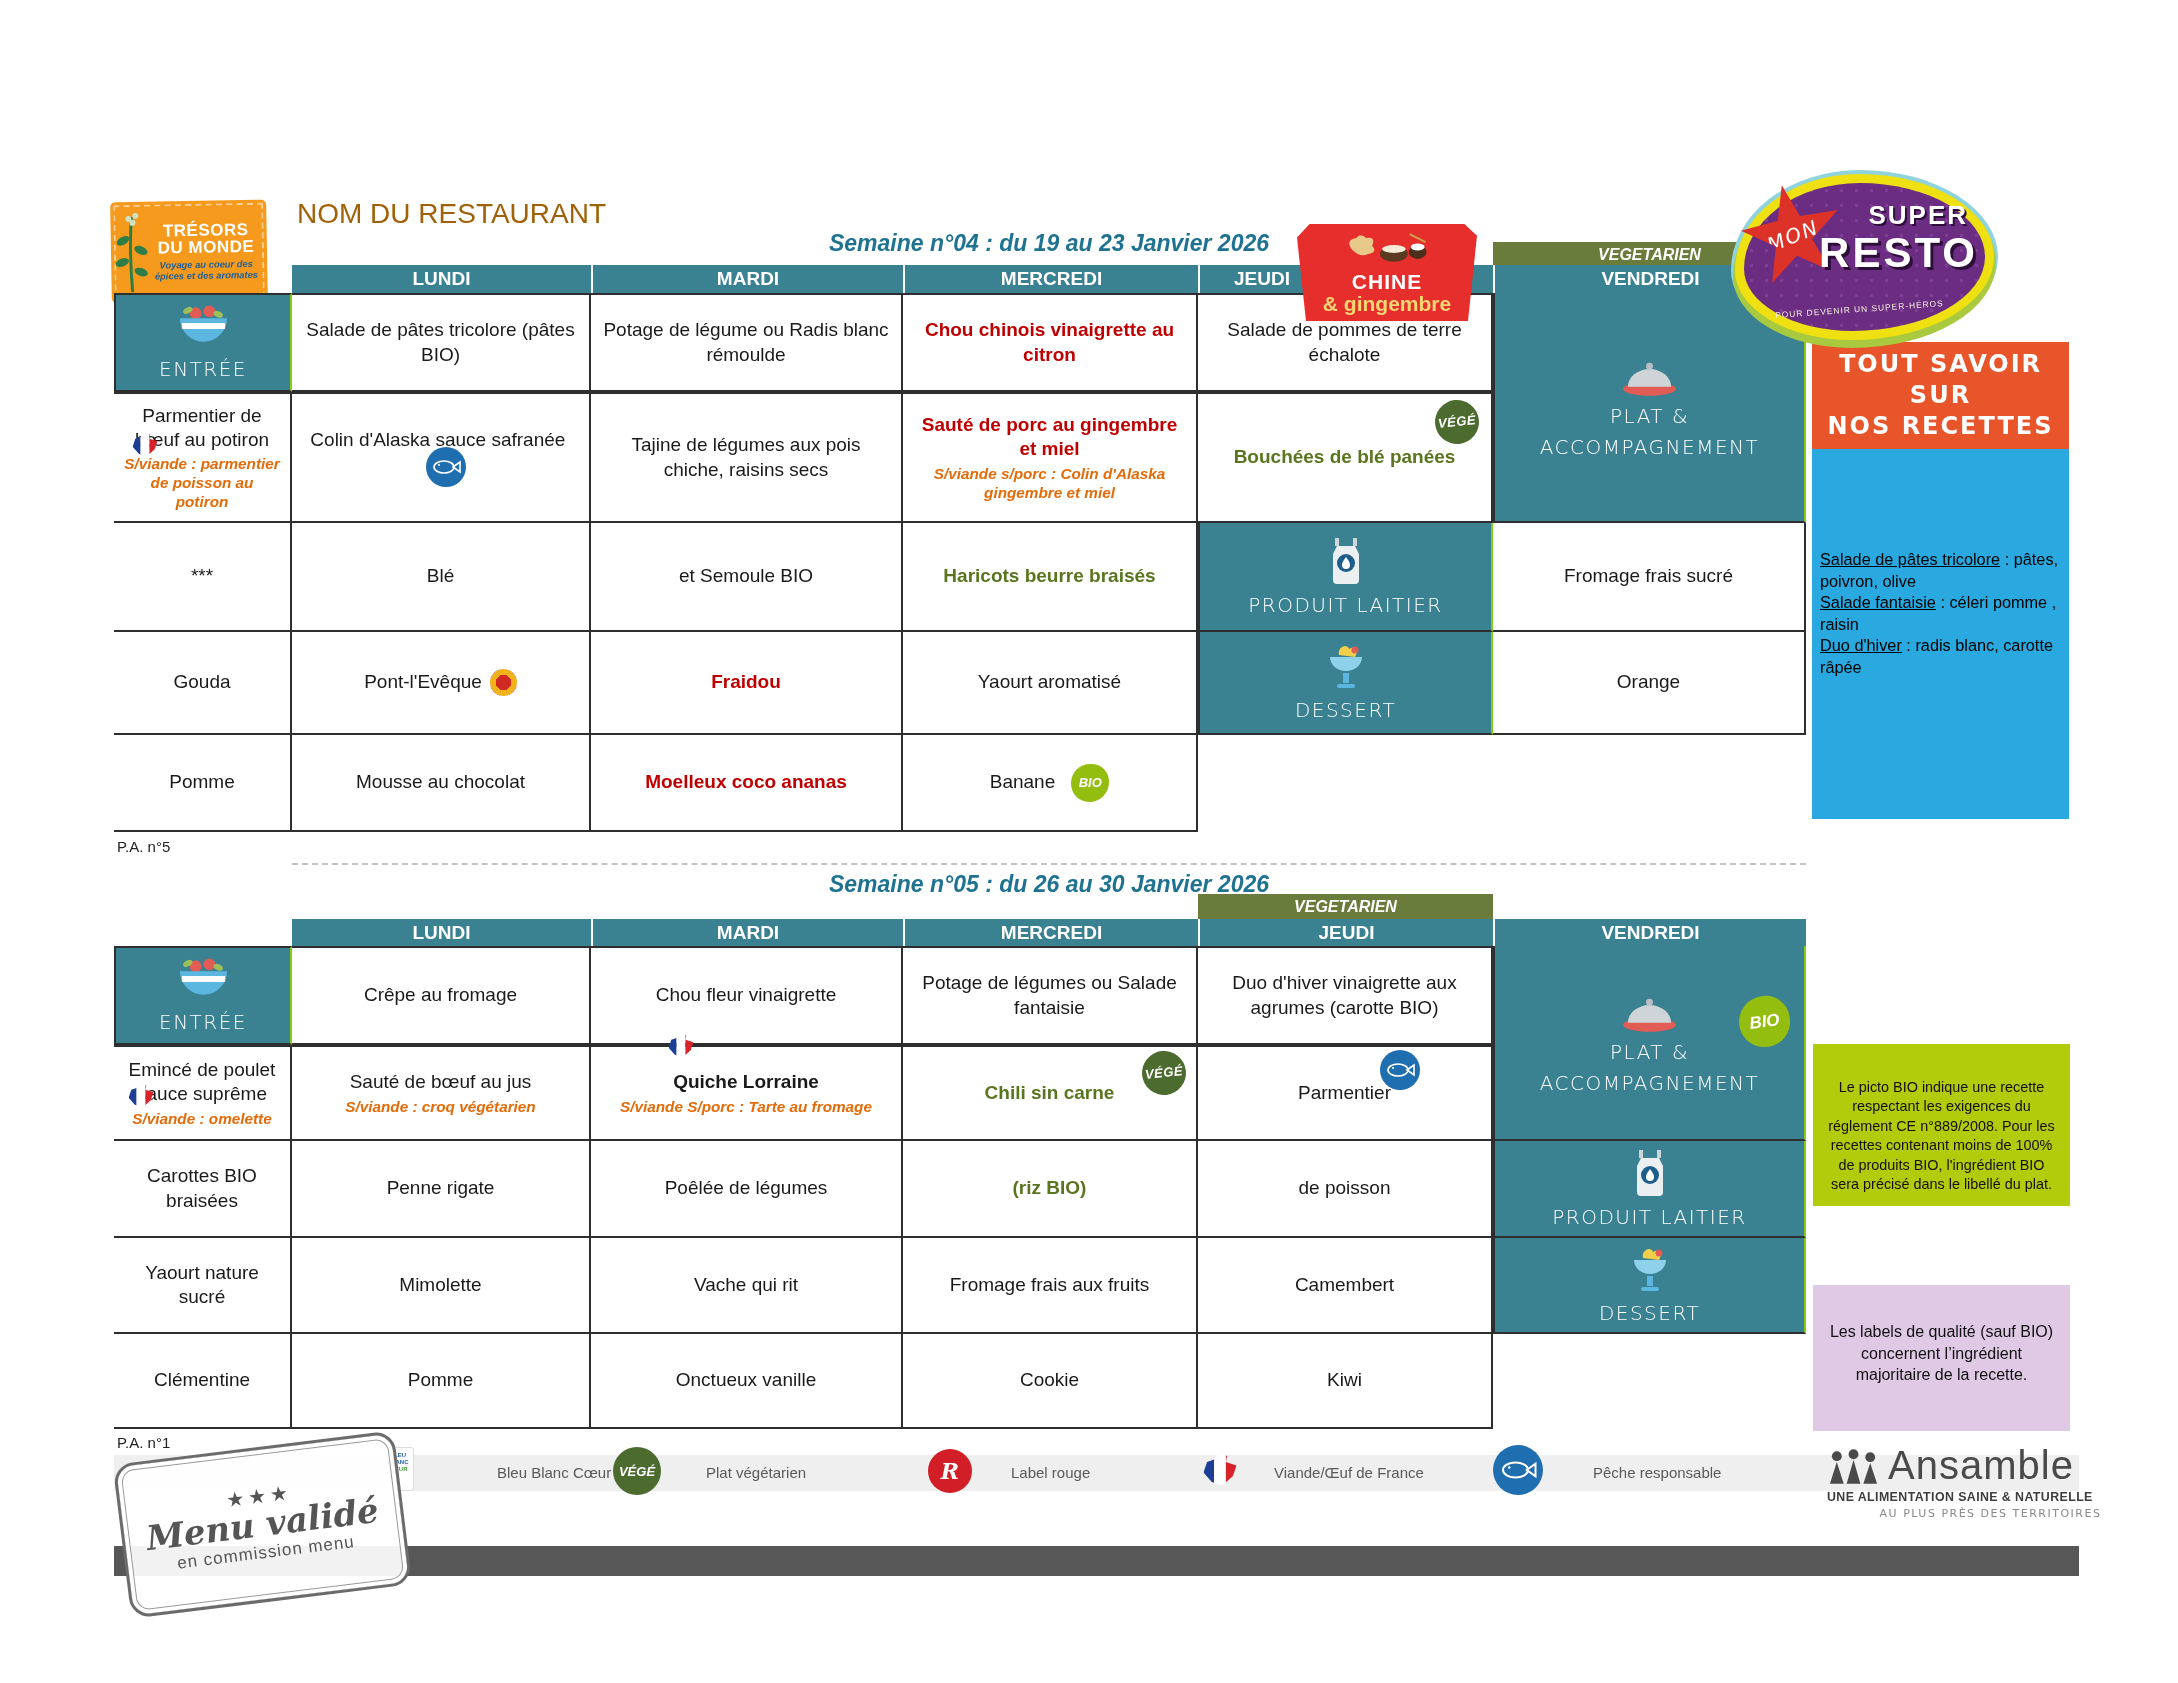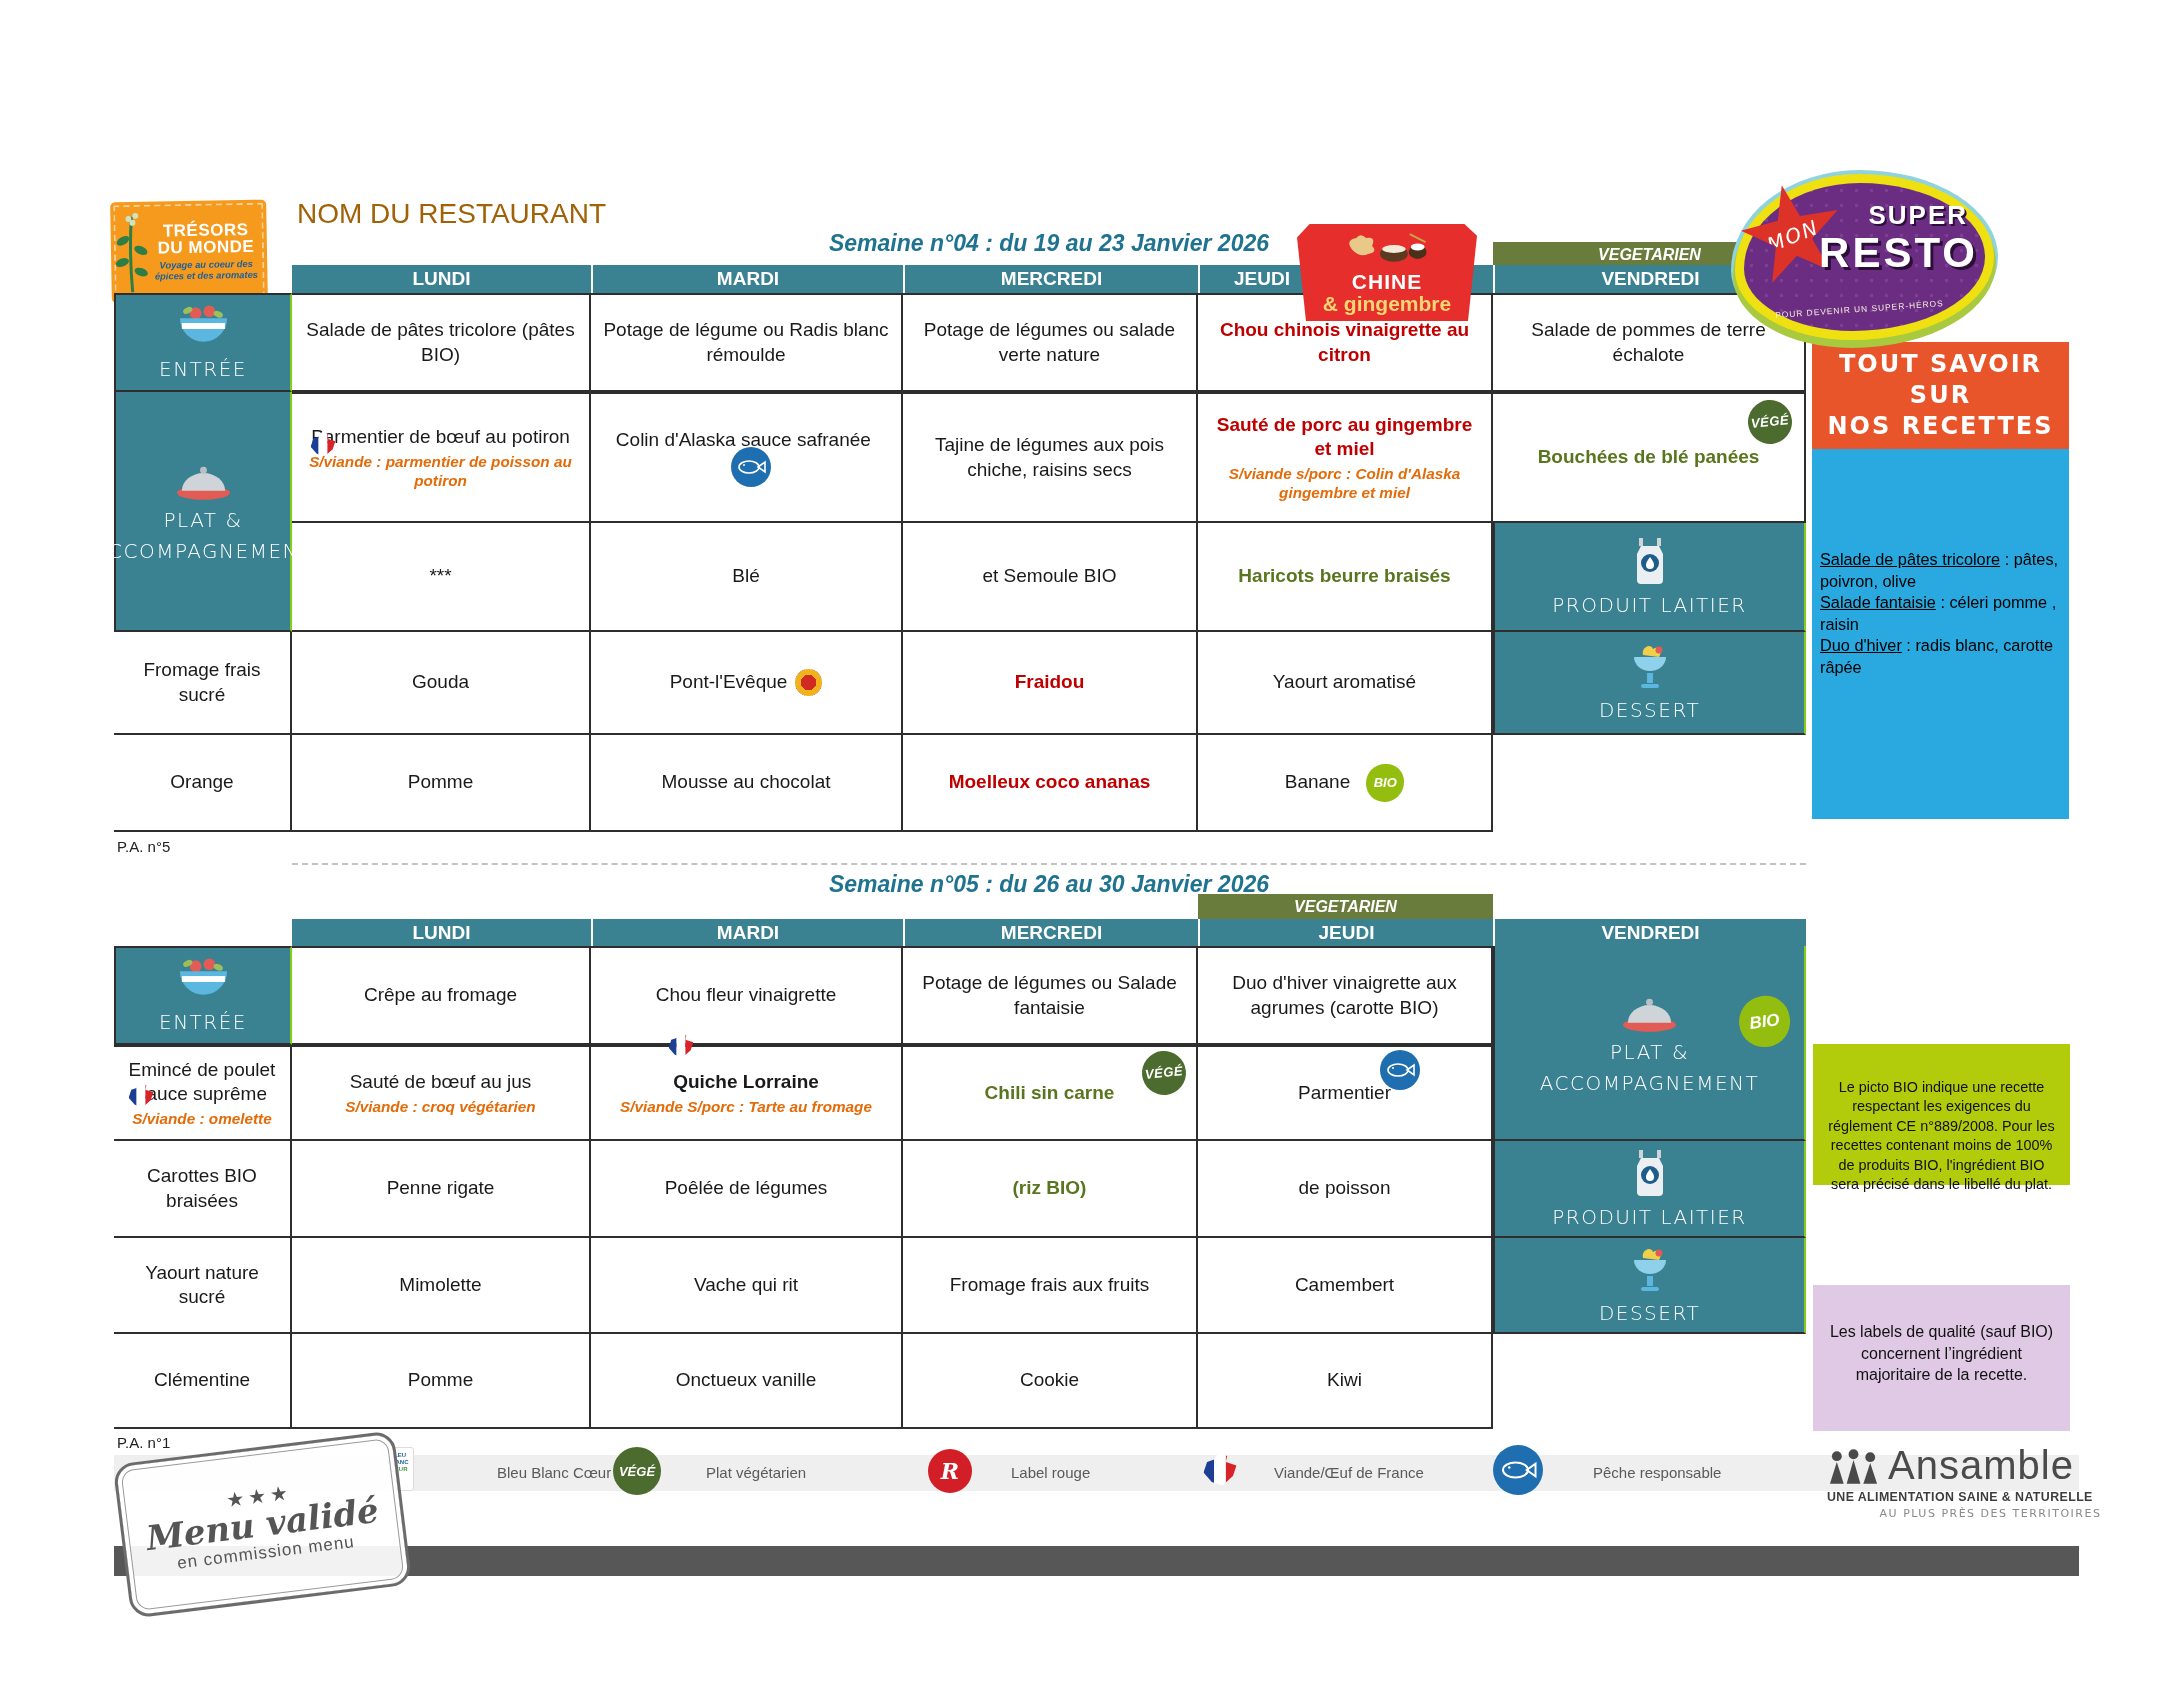--- a/index.html
+++ b/index.html
@@ -83,21 +83,21 @@
   .resto .sup{position:absolute;right:26px;top:26px;color:#fff;font-weight:700;font-size:26px;letter-spacing:2px;text-shadow:2px 2px 0 #2c0e38;}
   .resto .res{position:absolute;right:16px;top:55px;color:#fff;font-weight:700;font-size:42px;letter-spacing:3px;text-shadow:3px 3px 0 #2c0e38;}
   .resto .tag{position:absolute;left:40px;bottom:26px;color:#f5efda;font-size:8.4px;letter-spacing:1px;transform:rotate(-4deg);}
   
   .sd-orange{position:absolute;left:1812px;top:342px;width:257px;height:107px;background:#E8552A;color:#fff;z-index:4;
              display:flex;flex-direction:column;align-items:center;justify-content:center;
              font-family:"DejaVu Sans",sans-serif;font-weight:700;font-size:24px;letter-spacing:2px;line-height:1.3;text-align:center;}
   .sd-cyan{position:absolute;left:1812px;top:448px;width:257px;height:371px;background:#29A9E0;box-sizing:border-box;
            padding:101px 8px 0 8px;font-size:16.3px;line-height:1.32;color:#000;}
   .sd-cyan .u{text-decoration:underline;}
-  .sd-green{position:absolute;left:1813px;top:1044px;width:257px;height:141px;background:#B2CB0B;box-sizing:border-box;
+  .sd-green{position:absolute;left:1813px;top:1044px;width:257px;height:162px;background:#B2CB0B;box-sizing:border-box;
             padding:34px 12px 0 12px;font-size:14.4px;line-height:1.35;text-align:center;color:#111;z-index:3;}
   .sd-purple{position:absolute;left:1813px;top:1285px;width:257px;height:146px;background:#DFC9E5;box-sizing:border-box;
              padding:36px 14px 0 14px;font-size:16px;line-height:1.35;text-align:center;color:#111;}
   
   .legend-strip{position:absolute;left:114px;top:1455px;width:1965px;height:36px;background:#EFEFEF;}
   .legend-label{position:absolute;top:1464px;font-size:15px;color:#5a5a5a;}
   .lg-bbc{position:absolute;left:382px;top:1447px;width:32px;height:44px;background:#fff;border:1px solid #dcdcdc;border-radius:3px;
           font-size:6px;font-weight:700;color:#1b5f9e;text-align:center;line-height:1.2;padding-top:4px;box-sizing:border-box;}
   .lg-bbc .grn{color:#3f9c35;}
   .lg-vege{position:absolute;left:613px;top:1447px;width:48px;height:48px;border-radius:50%;background:#4C6B2F;color:#fff;
@@ -165,23 +165,20 @@
         <rect x="6" y="19" width="44" height="6" fill="#ffffff"></rect>
       </svg>
       <span>ENTRÉE</span>
     </div>
     <div class="cell rowtop">
         <span>Salade de pâtes tricolore (pâtes BIO)</span>
       </div>
     <div class="cell rowtop">
         <span>Potage de légume ou Radis blanc rémoulde</span>
       </div>
-    <div class="cell rowtop">
-        <span>Potage de légumes ou salade verte nature</span>
-      </div>
     <div class="cell rowtop red">
         <span>Chou chinois vinaigrette au citron</span>
       </div>
     <div class="cell rowtop">
         <span>Salade de pommes de terre échalote</span>
       </div>
 
     <div class="labelcell span2">
       <svg class="rowicon" width="59" height="42" viewBox="0 0 60 42">
         <ellipse cx="30" cy="34" rx="27" ry="7" fill="#e05c55"></ellipse>

